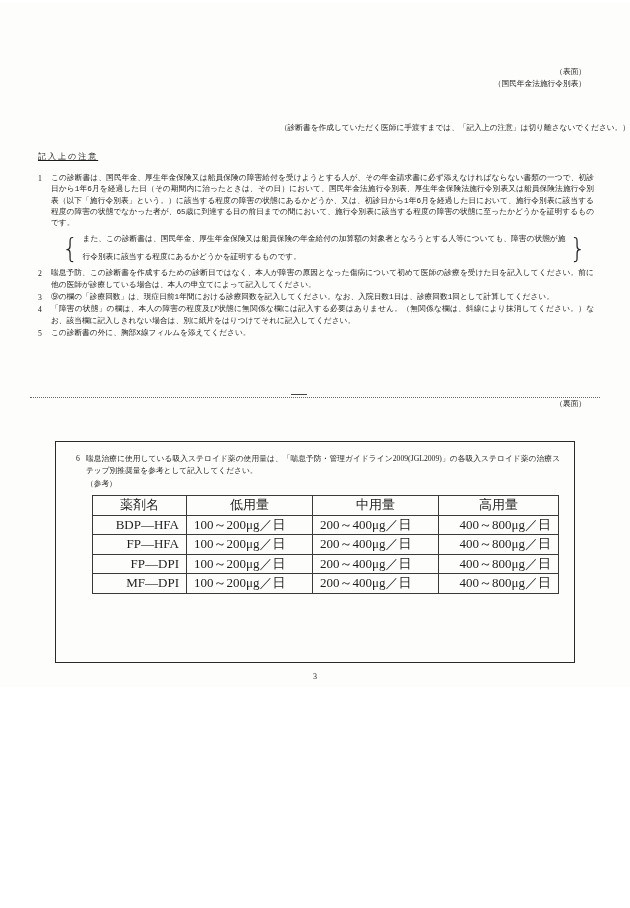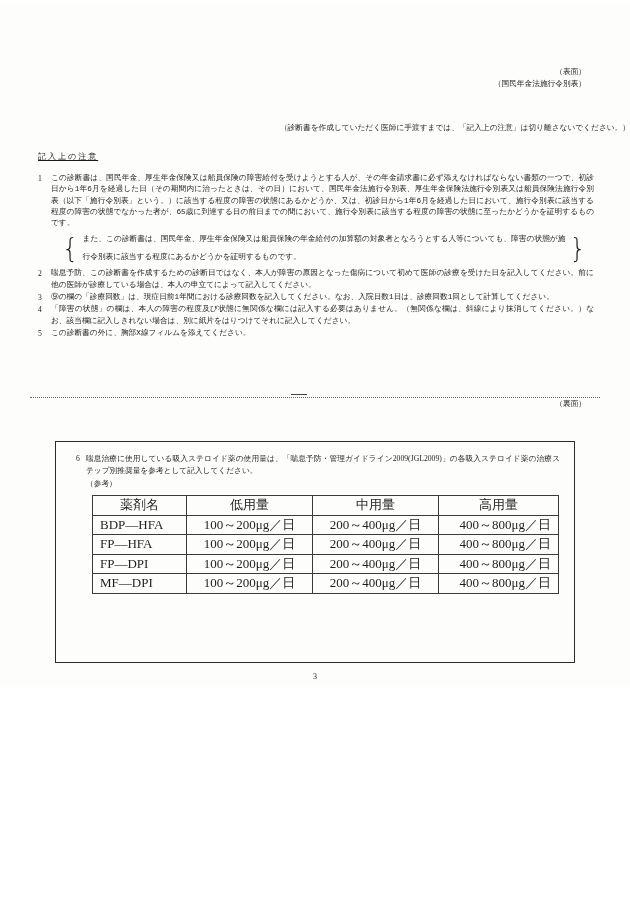--- a/index.html
+++ b/index.html
@@ -117,22 +117,22 @@
     font-size: 13px;
     padding: 0 7px;
     white-space: nowrap;
     overflow: hidden;
   }
   table.dose th { text-align: center; padding: 0 2px; }
   col.c0 { width: 94px; }
   col.c1 { width: 126px; }
   col.c2 { width: 126px; }
   col.c3 { width: 120px; }
-  td.center { text-align: left; }
-  td.left   { text-align: center; }
+  td.center { text-align: right; }
+  td.left   { text-align: left; }
   td.right  { text-align: right; }
   .page-number {
     position: absolute;
     bottom: 6px;
     left: 0;
     width: 100%;
     text-align: center;
     font-size: 8px;
   }
 </style>

